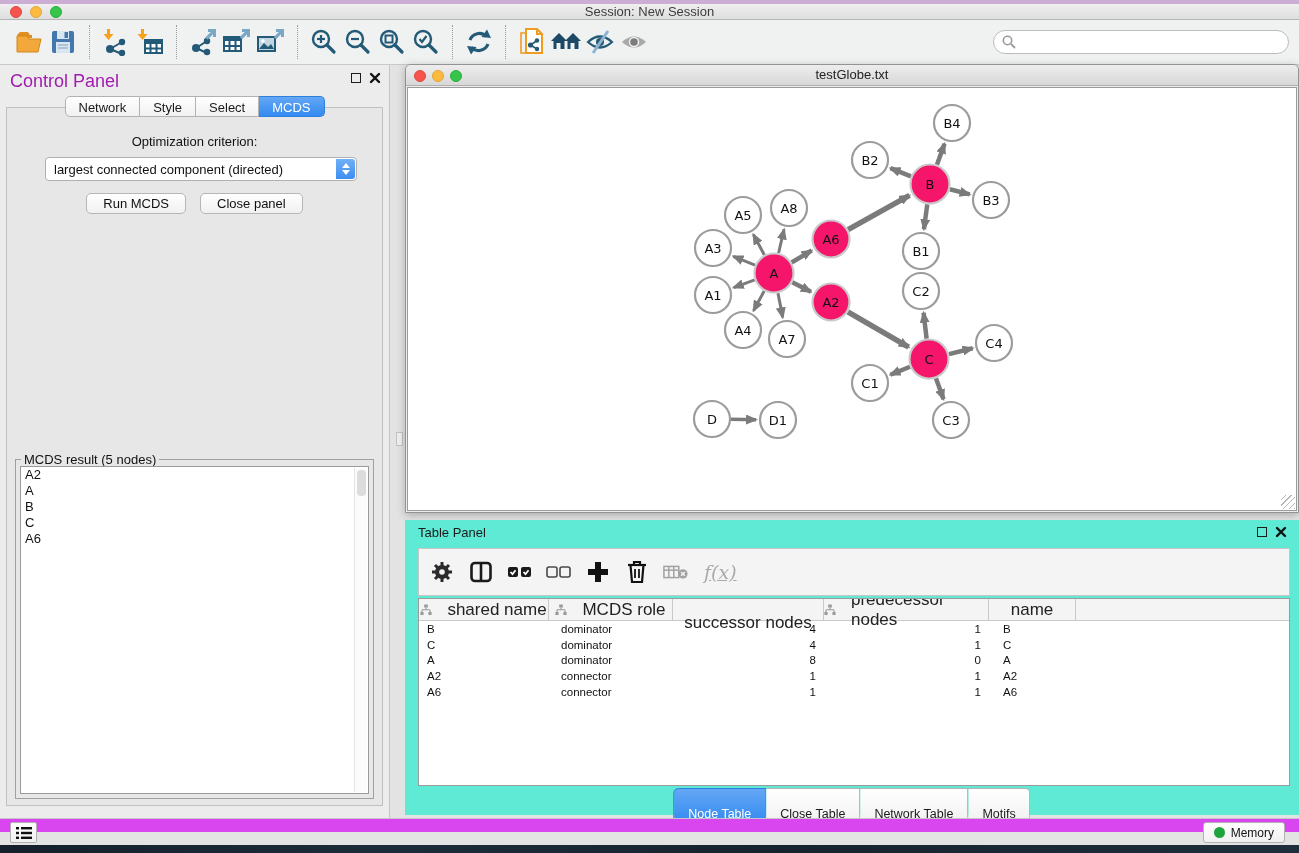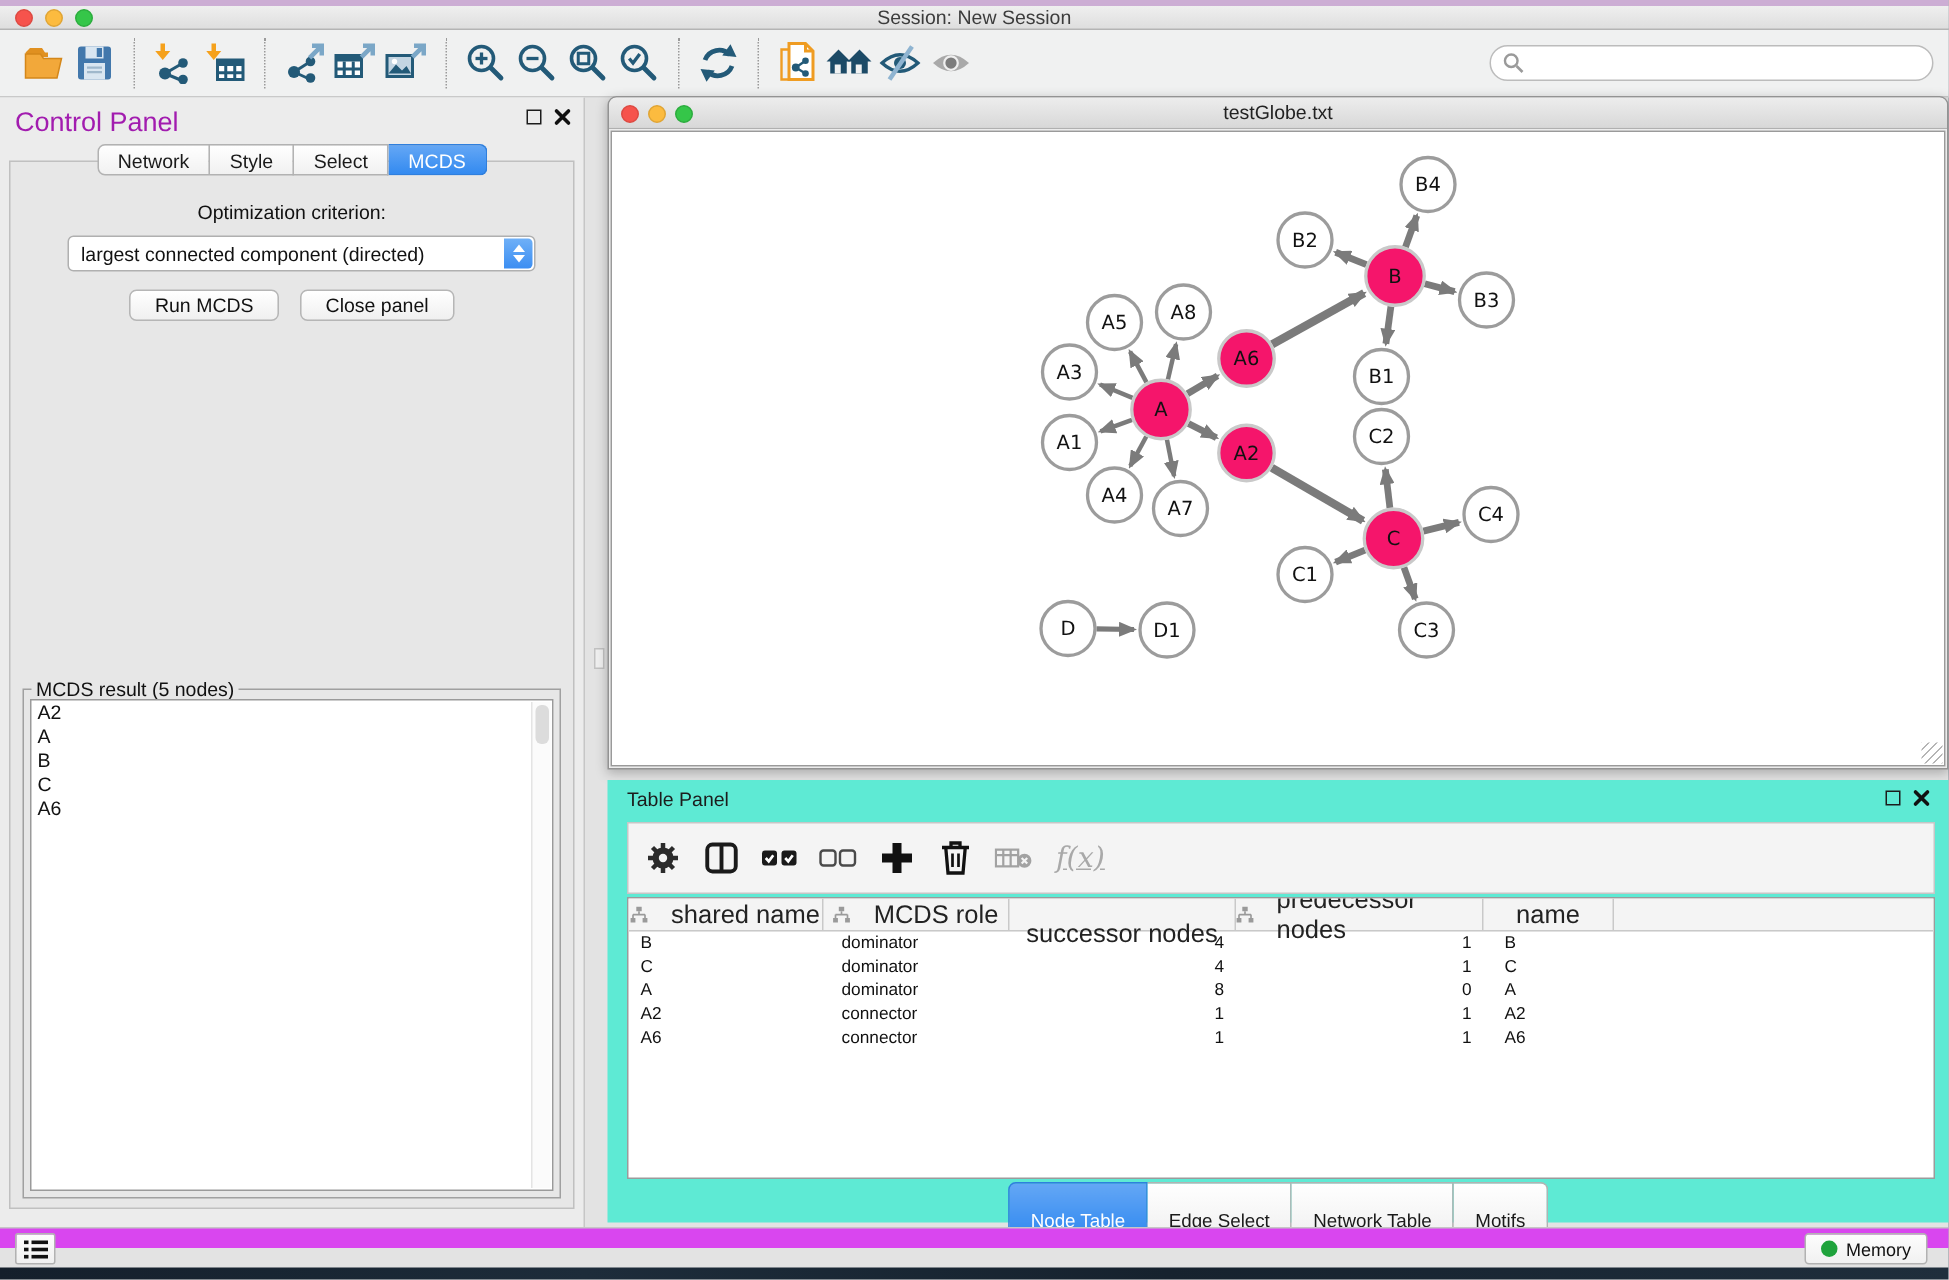--- a/index.html
+++ b/index.html
@@ -574,21 +574,21 @@
             <div class="td l" style="width: 130px; padding-left: 8px;">A6</div>
             <div class="td l" style="width: 124px; padding-left: 12px;">connector</div>
             <div class="td r" style="width: 151px; padding-right: 8px;">1</div>
             <div class="td r" style="width: 165px; padding-right: 8px;">1</div>
             <div class="td l" style="width: 87px; padding-left: 14px;">A6</div>
           </div>
         </div>
     </div>
     <div class="tabs tp-tabs" id="tp-tabs">
         <div class="tab active">Node Table</div>
-        <div class="tab">Edge Select</div>
+        <div class="tab">Close Table</div>
         <div class="tab">Network Table</div>
         <div class="tab">Motifs</div>
       </div>
   </div>
 
   <div class="status">
     <div class="list-btn">
       <svg width="16" height="14" viewBox="0 0 16 14">
           <g fill="#111">
             <rect x="0" y="1" width="3" height="2.4"></rect>

